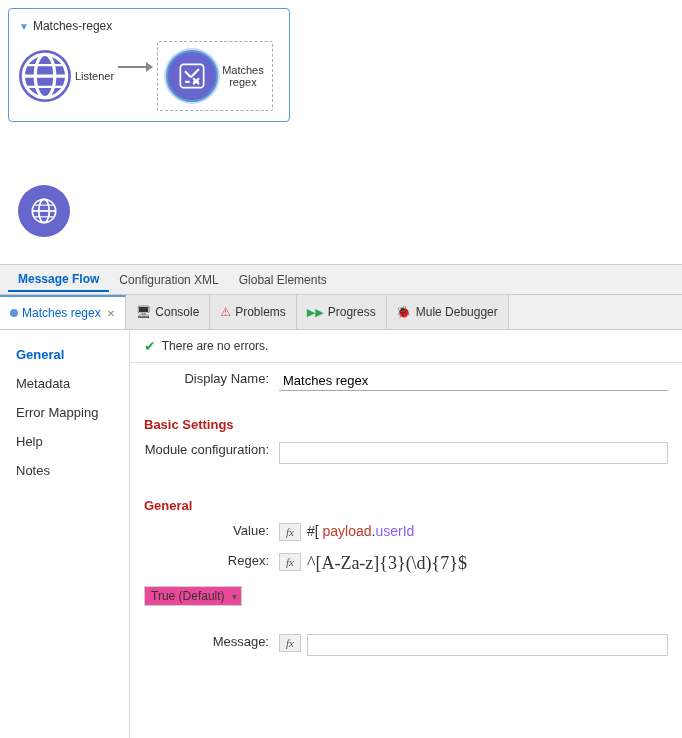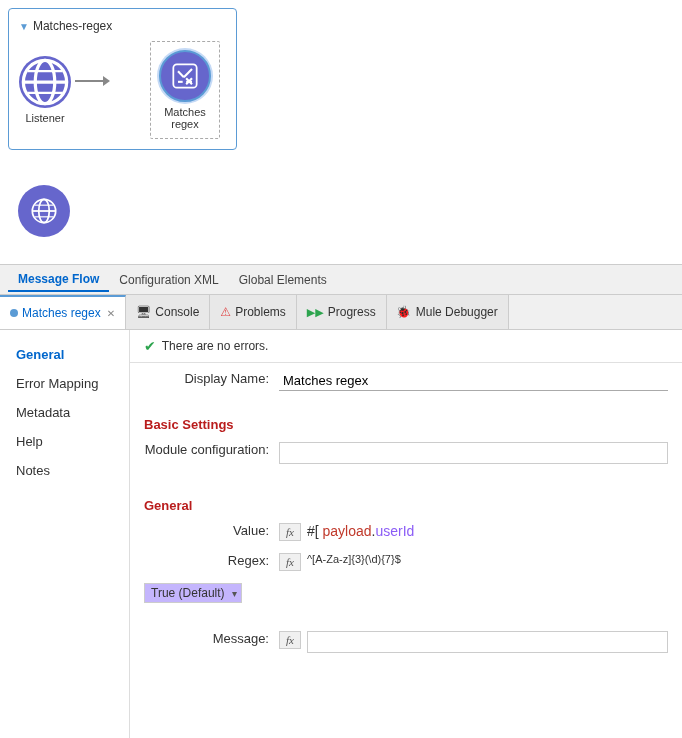--- a/index.html
+++ b/index.html
@@ -40,21 +40,21 @@
     }
 
     .flow-nodes {
       display: flex;
       align-items: center;
       gap: 0px;
     }
 
     .flow-node {
       display: flex;
-      flex-direction: column;
+      flex-direction: row;
       align-items: center;
       gap: 4px;
     }
 
     .node-circle {
       width: 52px;
       height: 52px;
       border-radius: 50%;
       background: #6666cc;
       display: flex;
@@ -94,21 +94,20 @@
       border-bottom: 5px solid transparent;
       border-left: 7px solid #888;
     }
 
     
     .node-box-wrapper {
       position: relative;
       display: flex;
       flex-direction: column;
       align-items: flex-start;
-      margin-left: 36px;
     }
 
     .node-box {
       border: 1.5px dashed #aaa;
       padding: 8px;
       border-radius: 2px;
       display: flex;
       flex-direction: column;
       align-items: center;
       gap: 4px;
@@ -285,21 +284,21 @@
     .value-text {
       font-size: 14px;
       color: #333;
     }
 
     .select-input {
       border: 1px solid #ccc;
       font-size: 12px;
       padding: 2px 16px 2px 6px;
       appearance: none;
-      background: #c4b5fd;
+      background: #ec4899;
       cursor: pointer;
       outline: none;
       color: #333;
       position: relative;
     }
 
     .select-wrapper {
       position: relative;
       display: inline-block;
     }
@@ -309,23 +308,23 @@
       position: absolute;
       right: 5px;
       top: 50%;
       transform: translateY(-50%);
       font-size: 10px;
       pointer-events: none;
       color: #555;
     }
 
     .regex-text {
-      font-size: 11px;
-      color: #333;
-      font-family: Liberation Sans, sans-serif;
+      font-size: 18px;
+      color: #333;
+      font-family: Liberation Serif, serif;
     }
 
     .empty-input {
       flex: 1;
       border: 1px solid #ccc;
       height: 22px;
     }
   </style>
 </head>
 <body>
@@ -417,22 +416,22 @@
   <div class="props-tab">
     <span style="font-size:12px;">🐞</span>
     <span>Mule Debugger</span>
   </div>
 </div>
 
 <div class="main-panel">
 
   <div class="left-nav">
     <div class="nav-item active">General</div>
+    <div class="nav-item">Metadata</div>
     <div class="nav-item">Error Mapping</div>
-    <div class="nav-item">Metadata</div>
     <div class="nav-item">Help</div>
     <div class="nav-item">Notes</div>
   </div>
 
   <div class="right-content">
 
     <div class="no-errors-bar">
       <span class="check-icon">✔</span>
       <span>There are no errors.</span>
     </div>

